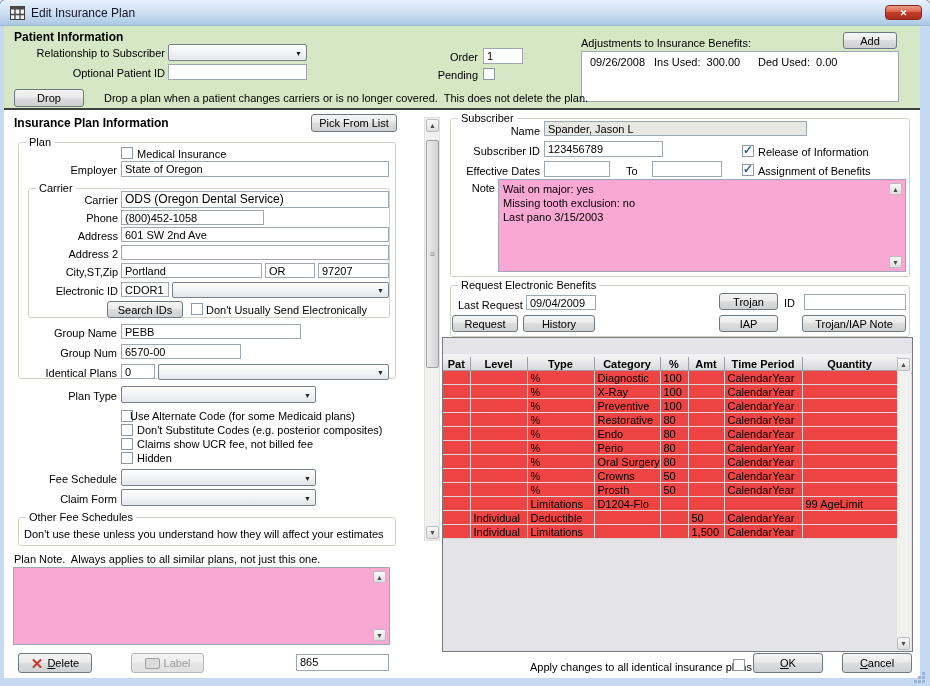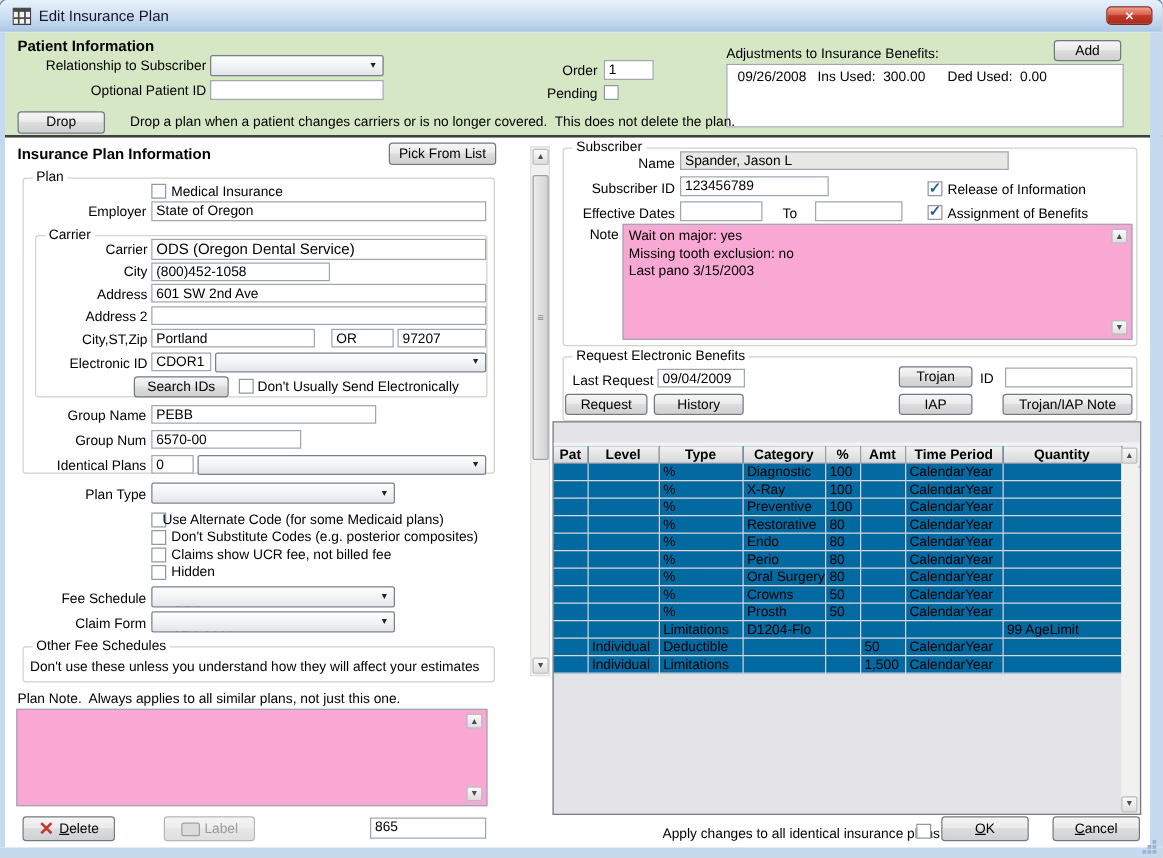--- a/index.html
+++ b/index.html
@@ -37,21 +37,21 @@
   .sbthumb::after{content:"\2261";position:absolute;left:50%;top:50%;transform:translate(-50%,-50%);
       font-size:9px;color:#8a8a8a;}
   .titlebar{left:0;top:0;width:930px;height:26px;border-radius:6px 6px 0 0;
       background:linear-gradient(var(--tb-top),#cfe0f3 50%,var(--tb-bot));border-bottom:1px solid #9db8d4;}
   .note-area{background:#f9a8d4;border:1px solid #9fa8b2;}
   .note-text{position:absolute;left:4px;top:2px;right:16px;font-size:11px;line-height:14px;white-space:pre-line;color:#000;}
   
   .bi{border:1px solid #7b7b7b;background:#e4e3e7;}
   .bi-title{position:absolute;left:0;top:16px;right:0;height:19px;display:flex;align-items:center;justify-content:center;
       font-weight:bold;font-size:12px;background:linear-gradient(#f4f4f4,var(--gridhead));border-bottom:1px solid #9b9b9f;}
-  table.grid{border-collapse:collapse;table-layout:fixed;font-size:11px;background:#0369a1;}
+  table.grid{border-collapse:collapse;table-layout:fixed;font-size:11px;background:#ef4444;}
   table.grid th{background:linear-gradient(#f3f3f3,var(--gridhead));border-right:1px solid #9fa0a4;
       border-bottom:1px solid #9fa0a4;font-weight:bold;height:13px;padding:0 2px;white-space:nowrap;overflow:hidden;}
   table.grid td{border-right:1px solid #d2d2d6;border-bottom:1px solid #d9d9dd;height:13px;
       padding:0 3px;white-space:nowrap;overflow:hidden;color:#000;}
   .xglyph{color:#c23b2e;font-weight:bold;font-size:15px;line-height:15px;}
   .closebtn{display:flex;align-items:center;justify-content:center;border:1px solid #8e2418;border-radius:4px;
       background:linear-gradient(#eba18c,#d9604a 45%,#c23a28 50%,#a82e1e);color:#fff;font-size:9px;font-weight:bold;}
   .labelicon{width:13px;height:9px;border:1px solid #a0a0a0;border-radius:2px;background:#dcdcdc;}
   .grip{width:3px;height:3px;background:#9db4d0;box-shadow:-8px 4px 0 #9db4d0,-4px 4px 0 #9db4d0,
       0 4px 0 #9db4d0,-4px 0 0 #9db4d0,0 0 0 #9db4d0,0 -4px 0 #9db4d0;}
@@ -121,28 +121,28 @@
   <span class="cb" style="left:121px;top:147px"></span>
   <div class="abs lbl" style="left:137px;top:148px">Medical Insurance</div>
   <div class="abs lbl rlbl" style="left:20px;top:164px;width:97px">Employer</div>
   <div class="abs tb" style="left:121px;top:161px;width:268px;height:16px">State of Oregon</div>
 
   <div class="abs gb" style="left:28px;top:188px;width:362px;height:130px">
     <span class="gblbl">Carrier</span>
   </div>
   <div class="abs lbl rlbl" style="left:30px;top:194px;width:88px">Carrier</div>
   <div class="abs tb" style="left:121px;top:191px;width:268px;height:17px;font-weight:normal;font-size:12px">ODS (Oregon Dental Service)</div>
-  <div class="abs lbl rlbl" style="left:30px;top:212px;width:88px">City</div>
+  <div class="abs lbl rlbl" style="left:30px;top:212px;width:88px">Phone</div>
   <div class="abs tb" style="left:121px;top:210px;width:143px;height:15px">(800)452-1058</div>
   <div class="abs lbl rlbl" style="left:30px;top:230px;width:88px">Address</div>
   <div class="abs tb" style="left:121px;top:227px;width:268px;height:15px">601 SW 2nd Ave</div>
   <div class="abs lbl rlbl" style="left:30px;top:248px;width:88px">Address 2</div>
   <div class="abs tb" style="left:121px;top:245px;width:268px;height:15px"></div>
   <div class="abs lbl rlbl" style="left:30px;top:266px;width:88px">City,ST,Zip</div>
-  <div class="abs tb" style="left:121px;top:263px;width:131px;height:15px">Portland</div>
+  <div class="abs tb" style="left:121px;top:263px;width:141px;height:15px">Portland</div>
   <div class="abs tb" style="left:265px;top:263px;width:50px;height:15px">OR</div>
   <div class="abs tb" style="left:318px;top:263px;width:71px;height:15px">97207</div>
   <div class="abs lbl rlbl" style="left:30px;top:285px;width:88px">Electronic ID</div>
   <div class="abs tb" style="left:121px;top:282px;width:48px;height:15px">CDOR1</div>
   <div class="combo" style="left:172px;top:282px;width:217px;height:16px">
     <span>multiple payors use this ID</span>
     <span class="arr">▼</span>
   </div>
   <div class="abs btn" style="left:107px;top:301px;width:76px;height:17px">
     <span>Search IDs</span>

